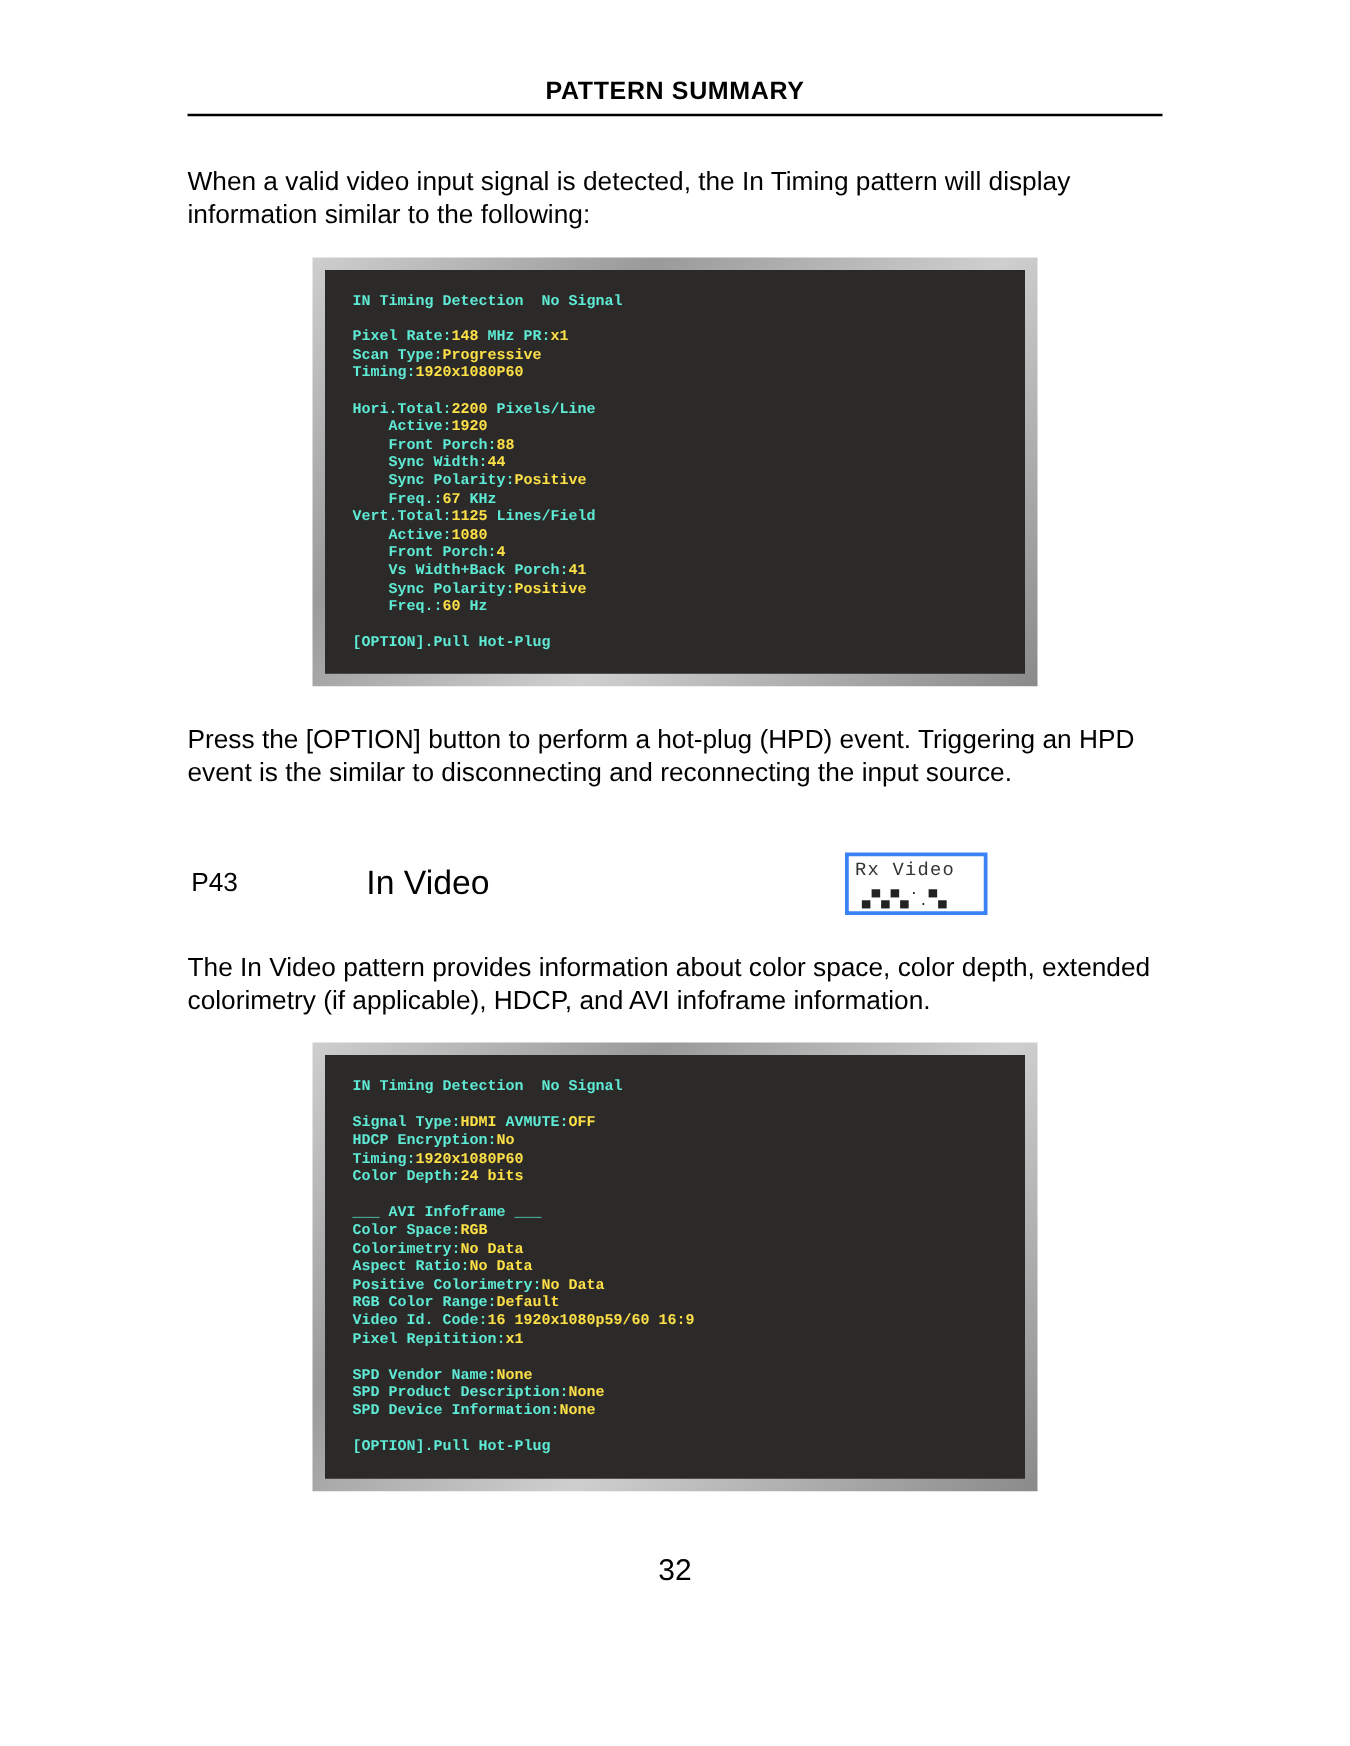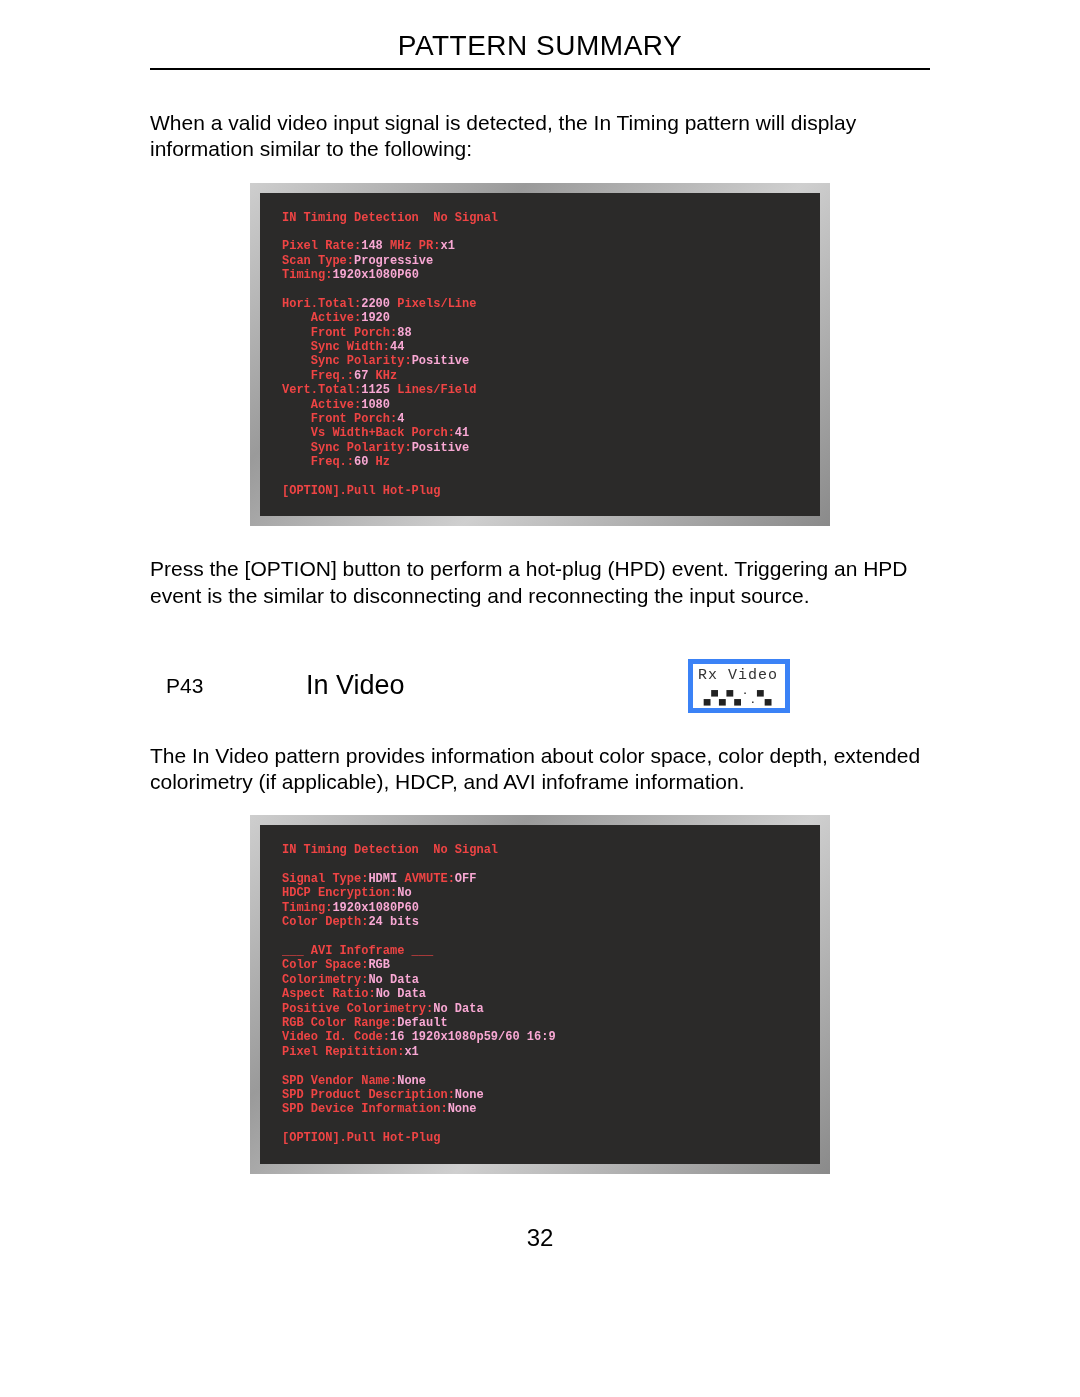--- a/index.html
+++ b/index.html
@@ -8,24 +8,25 @@
     background: #fff;
     font-family: Arial, Helvetica, sans-serif;
     color: #000;
     width: 1080px;
   }
   .page {
     padding: 30px 150px 40px 150px;
   }
   .title {
     text-align: center;
-    font-size: 28px;
-    font-weight: normal;
+    font-size: 20px;
+    font-weight: bold;
     letter-spacing: 0.5px;
     margin-bottom: 6px;
+    margin-top: 32px;
   }
   .title-rule {
     border: none;
     border-top: 2px solid #000;
     margin: 0 0 40px 0;
   }
   .body-text {
     font-size: 21px;
     line-height: 1.25;
     margin: 0 0 20px 0;
@@ -39,38 +40,38 @@
   .screenshot-inner {
     background: #2b2a29;
     padding: 18px 22px 18px 22px;
     font-family: "Courier New", monospace;
     font-size: 12px;
     font-weight: bold;
     line-height: 1.2;
     color: #fff;
     white-space: pre;
   }
-  .wh { color: #ef4444; }
-  .gr { color: #f9a8d4; }
+  .wh { color: #5eead4; }
+  .gr { color: #fde047; }
   .pattern-row {
     display: flex;
     align-items: center;
-    margin: 50px 0 30px 16px;
+    margin: 50px 0 30px 3px;
   }
   .pattern-id {
     font-size: 21px;
     width: 140px;
   }
   .pattern-name {
     font-size: 27px;
     flex: 0 0 200px;
   }
   .pattern-icon-box {
-    border: 5px solid #3b82f6;
-    padding: 3px 7px 4px 5px;
+    border: 3px solid #3b82f6;
+    padding: 3px 23px 4px 5px;
     width: 80px;
     text-align: center;
     margin-left: auto;
     margin-right: 140px;
   }
   .pattern-icon-label {
     font-family: "Courier New", monospace;
     font-size: 15px;
     letter-spacing: 1px;
     color: #333;

